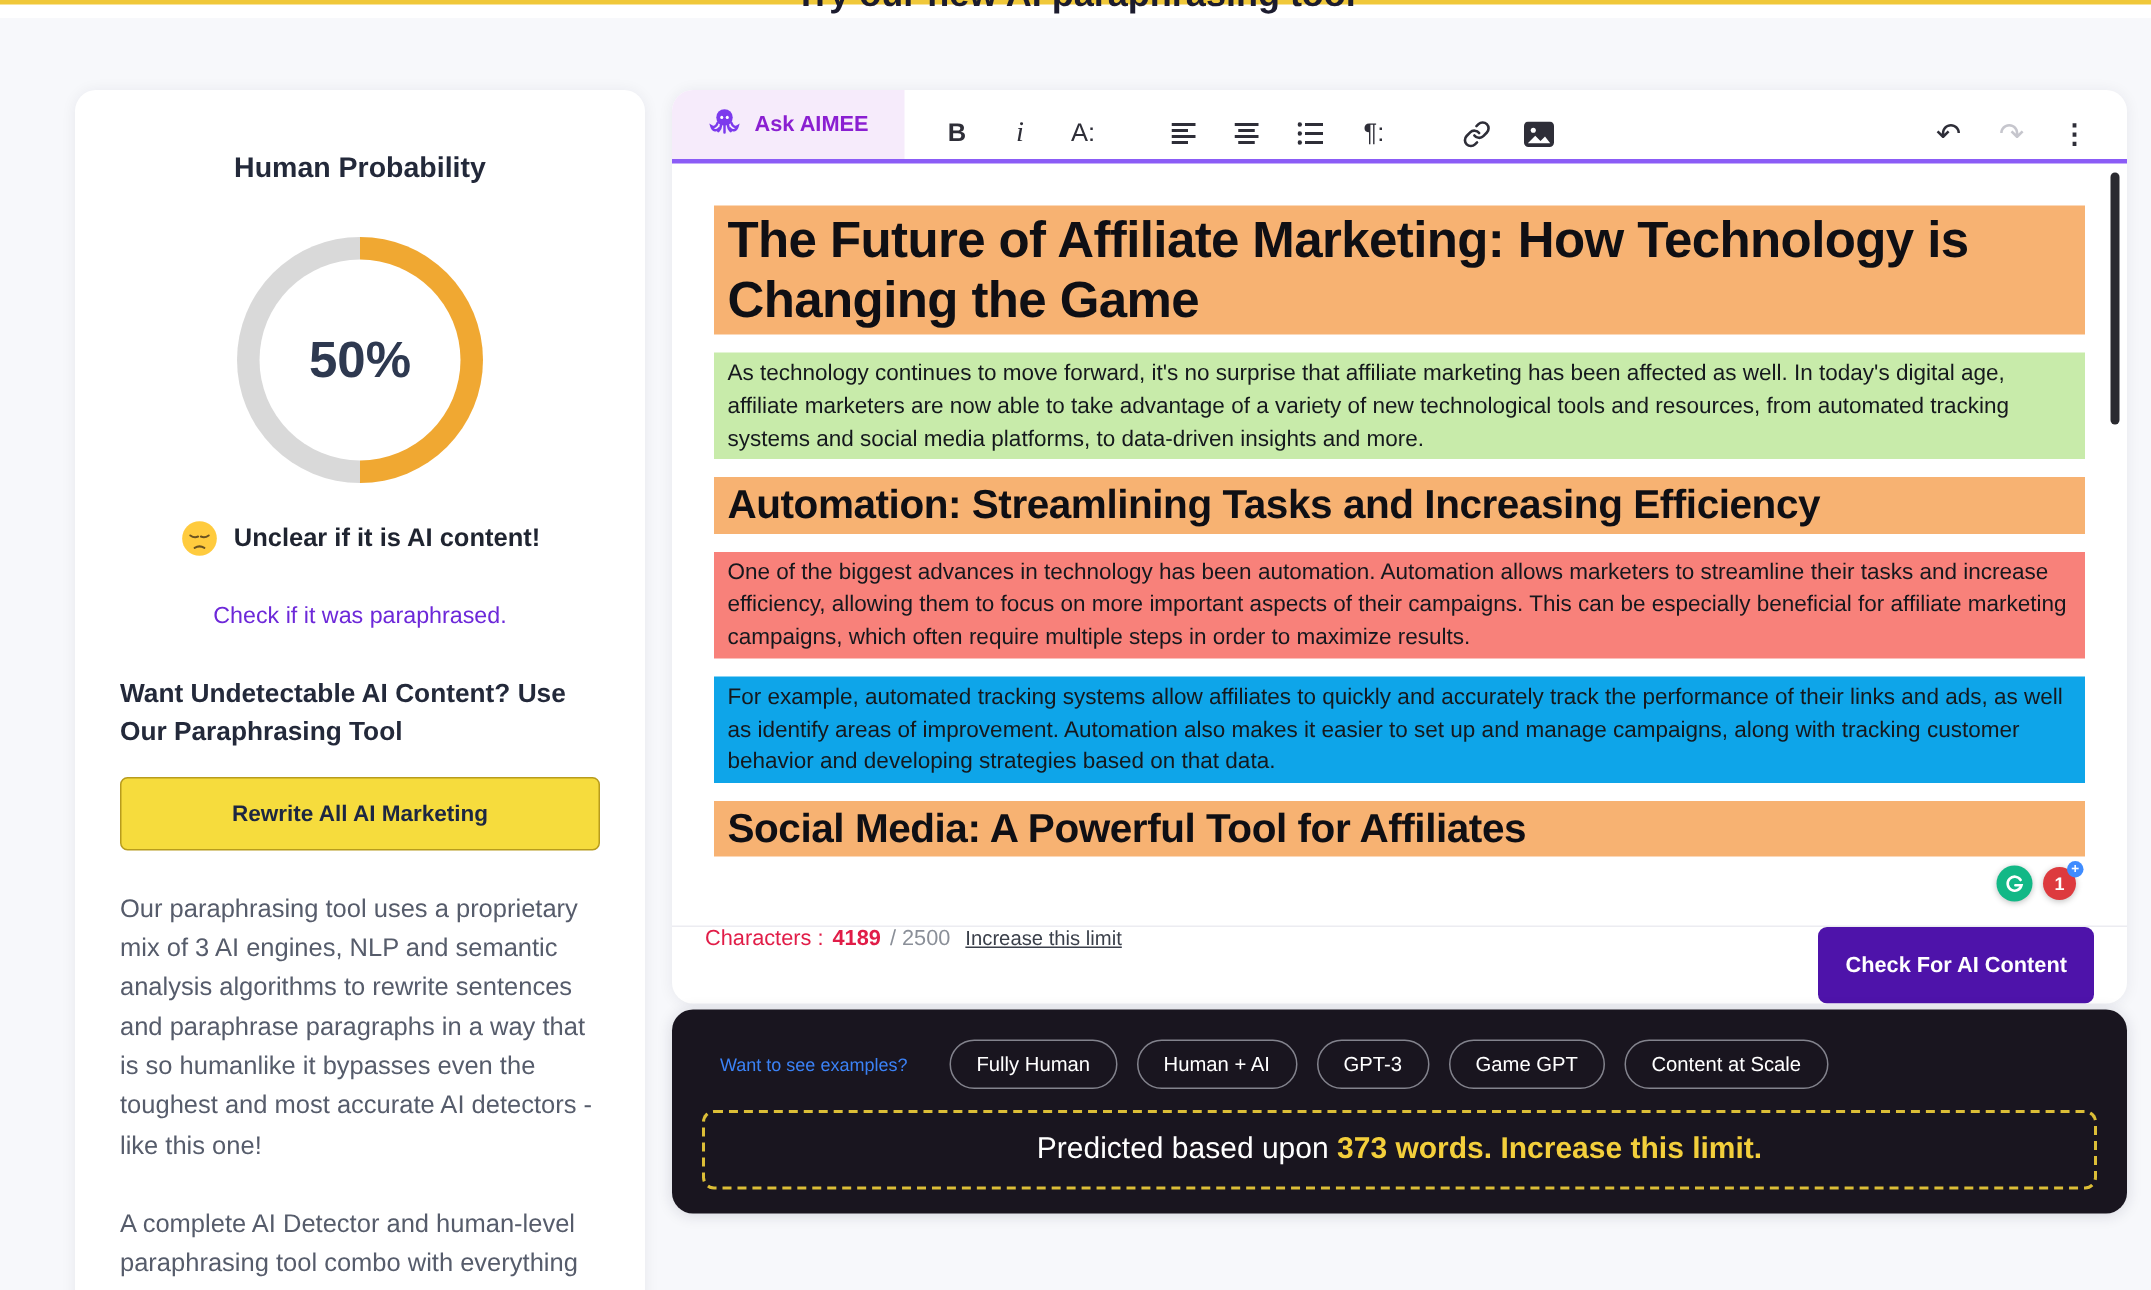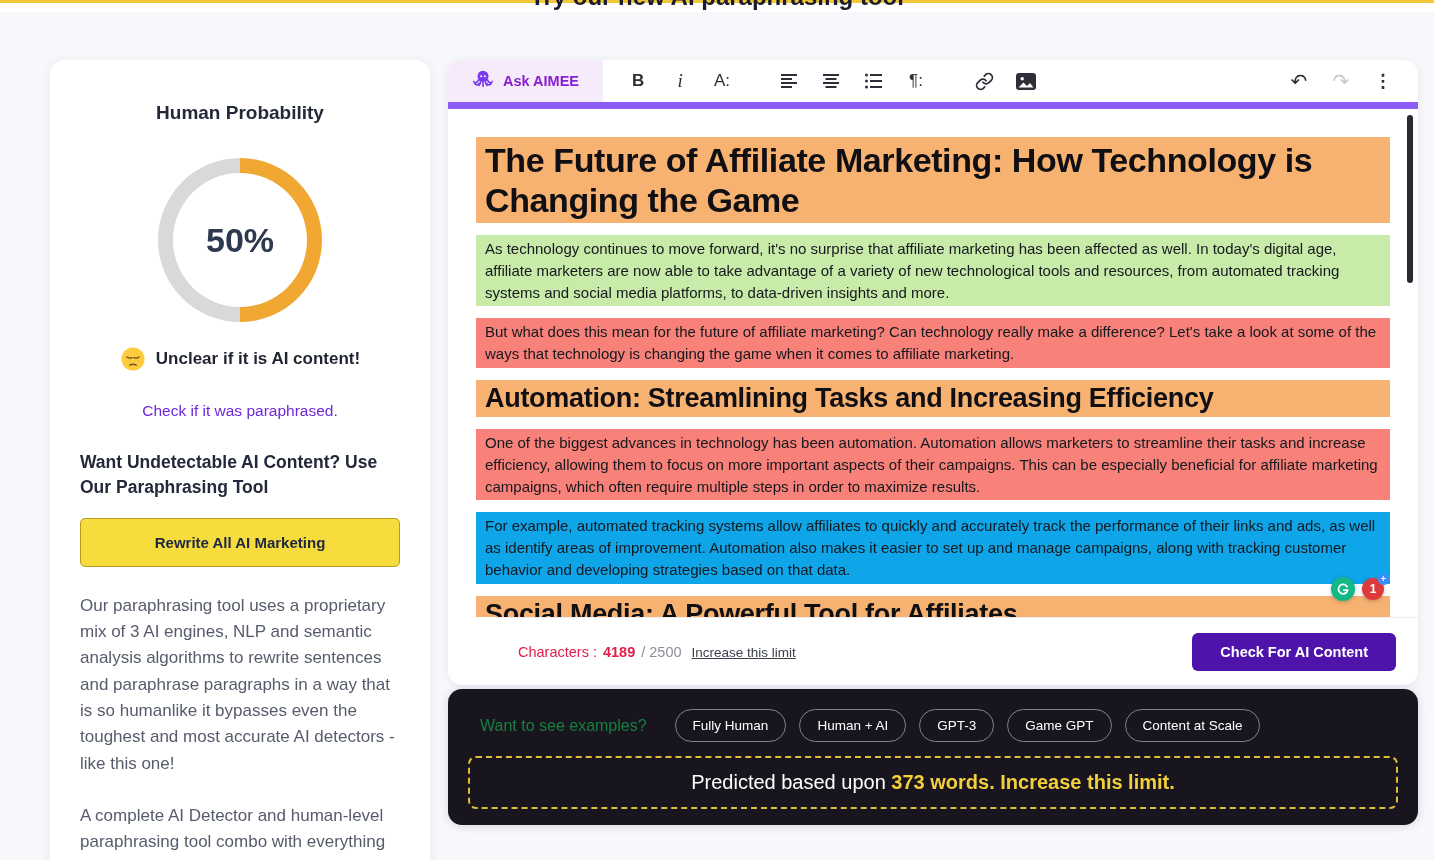--- a/index.html
+++ b/index.html
@@ -49,21 +49,21 @@
     font-family: "Liberation Sans", sans-serif;
     font-size: 15px; font-weight: bold; color: #1d2742; cursor: pointer;
   }
   .desc { font-size: 17px; color: #565c6b; line-height: 1.55; margin-top: 26px; }
 
   
   .right-col { width: 970px; display: flex; flex-direction: column; }
   .editor-card { overflow: hidden; }
 
   
-  .toolbar { height: 49px; display: flex; align-items: center; border-bottom: 7px solid #8b5cf6; padding-right: 14px; }
+  .toolbar { height: 49px; display: flex; align-items: flex-end; border-bottom: 3px solid #8b5cf6; padding-right: 14px; }
   .aimee { height: 100%; background: #f6ebfb; display: flex; align-items: center; gap: 9px;
     padding: 0 24px; cursor: pointer; }
   .aimee-label { color: #8a1fd1; font-weight: bold; font-size: 14.5px; }
   .tbtn {
     width: 42px; height: 34px; display: flex; align-items: center; justify-content: center;
     background: none; border: none; cursor: pointer;
     font-family: "Liberation Sans", sans-serif; font-size: 17px; color: #2e2e38; border-radius: 4px;
   }
   .tbtn svg { display: block; }
   .bold-btn { font-weight: 800; margin-left: 14px; }
@@ -86,36 +86,36 @@
     gap: 7px; z-index: 6; }
   .green-dot { width: 24px; height: 24px; border-radius: 50%; background: #12b886;
     display: flex; align-items: center; justify-content: center; box-shadow: 0 1px 4px rgba(0,0,0,.25); }
   .red-badge { position: relative; width: 22px; height: 22px; border-radius: 50%; background: #dd3a3e;
     color: #fff; font-size: 12px; font-weight: bold; display: flex; align-items: center; justify-content: center;
     box-shadow: 0 1px 4px rgba(0,0,0,.25); }
   .mini-plus { position: absolute; top: -4px; right: -5px; width: 11px; height: 11px; border-radius: 50%;
     background: #3f8cff; color: #fff; font-size: 9px; line-height: 11px; text-align: center; font-weight: bold; }
 
   
-  .efooter { height: 68px; border-top: 1px solid #ececf1; display: flex; align-items: center;
-    justify-content: space-between; padding: 0 22px; margin-left: 48px; }
+  .efooter { height: 52px; border-top: 1px solid #ececf1; display: flex; 
+    justify-content: space-between; padding: 0 22px; }
   .char-info { font-size: 14.5px; display: flex; align-items: baseline; gap: 6px; }
   .char-label, .char-count { color: #e11d48; }
   .char-count { font-weight: bold; }
   .char-limit { color: #8a8f98; }
   .increase-link { color: #3a3f4a; text-decoration: underline; font-size: 13.5px; cursor: pointer; margin-left: 4px; }
   .check-btn { background: #4e13aa; color: #fff; font-weight: bold; font-size: 14.5px;
     font-family: "Liberation Sans", sans-serif;
-    padding: 11px 28px; border: none; border-radius: 6px; cursor: pointer; }
+    padding: 11px 18px; border: none; border-radius: 6px; cursor: pointer; }
 
   
   .dark-card { margin-top: 4px; background: #19151f; border-radius: 14px; padding: 16px 20px; color: #fff;
     box-shadow: 0 1px 10px rgba(25,25,60,.15); }
   .examples-row { display: flex; align-items: center; gap: 28px; padding: 4px 12px 14px; }
-  .prompt { font-size: 16px; color: #15803d; }
+  .prompt { font-size: 12px; color: #3b82f6; }
   .pills { display: flex; align-items: center; gap: 13px; }
   .pill { background: transparent; border: 1px solid #83838d; border-radius: 17px; color: #fff;
     font-family: "Liberation Sans", sans-serif; font-size: 13.5px; padding: 8px 17px; cursor: pointer; }
   .predicted-box { border: 2px dashed #dcbe37; border-radius: 8px; padding: 13px; text-align: center;
     font-size: 20px; color: #fff; }
   .predicted-hl { color: #f3cf3b; font-weight: bold; cursor: pointer; }
 </style>
 </head>
 <body>
 
@@ -234,21 +234,20 @@
 
         <button class="tbtn undo-btn">↶</button>
         <button class="tbtn redo-btn">↷</button>
         <button class="tbtn more-btn">⋮</button>
       </div>
 
       <div class="content">
         <div>
             <h1 class="blk blk-h1" style="background: rgb(247, 178, 114);">The Future of Affiliate Marketing: How Technology is Changing the Game</h1>
             <p class="blk blk-p" style="background: rgb(200, 235, 170);">As technology continues to move forward, it's no surprise that affiliate marketing has been affected as well. In today's digital age, affiliate marketers are now able to take advantage of a variety of new technological tools and resources, from automated tracking systems and social media platforms, to data-driven insights and more.</p>
-            <p class="blk blk-p" style="background: rgb(248, 129, 122);">But what does this mean for the future of affiliate marketing? Can technology really make a difference? Let's take a look at some of the ways that technology is changing the game when it comes to affiliate marketing.</p>
             <h2 class="blk blk-h2" style="background: rgb(247, 178, 114);">Automation: Streamlining Tasks and Increasing Efficiency</h2>
             <p class="blk blk-p" style="background: rgb(248, 129, 122);">One of the biggest advances in technology has been automation. Automation allows marketers to streamline their tasks and increase efficiency, allowing them to focus on more important aspects of their campaigns. This can be especially beneficial for affiliate marketing campaigns, which often require multiple steps in order to maximize results.</p>
             <p class="blk blk-p" style="background: #0ea5e9;">For example, automated tracking systems allow affiliates to quickly and accurately track the performance of their links and ads, as well as identify areas of improvement. Automation also makes it easier to set up and manage campaigns, along with tracking customer behavior and developing strategies based on that data.</p>
             <h2 class="blk blk-h2" style="background: rgb(247, 178, 114);">Social Media: A Powerful Tool for Affiliates</h2>
           </div>
         <div class="scroll-thumb"></div>
         <div class="float-widgets">
           <span class="green-dot">
             <svg width="14" height="14" viewBox="0 0 24 24" fill="none" stroke="#fff" stroke-width="3" stroke-linecap="round">
               <path d="M19 8a8 8 0 1 0 1 6 h-7"></path>

